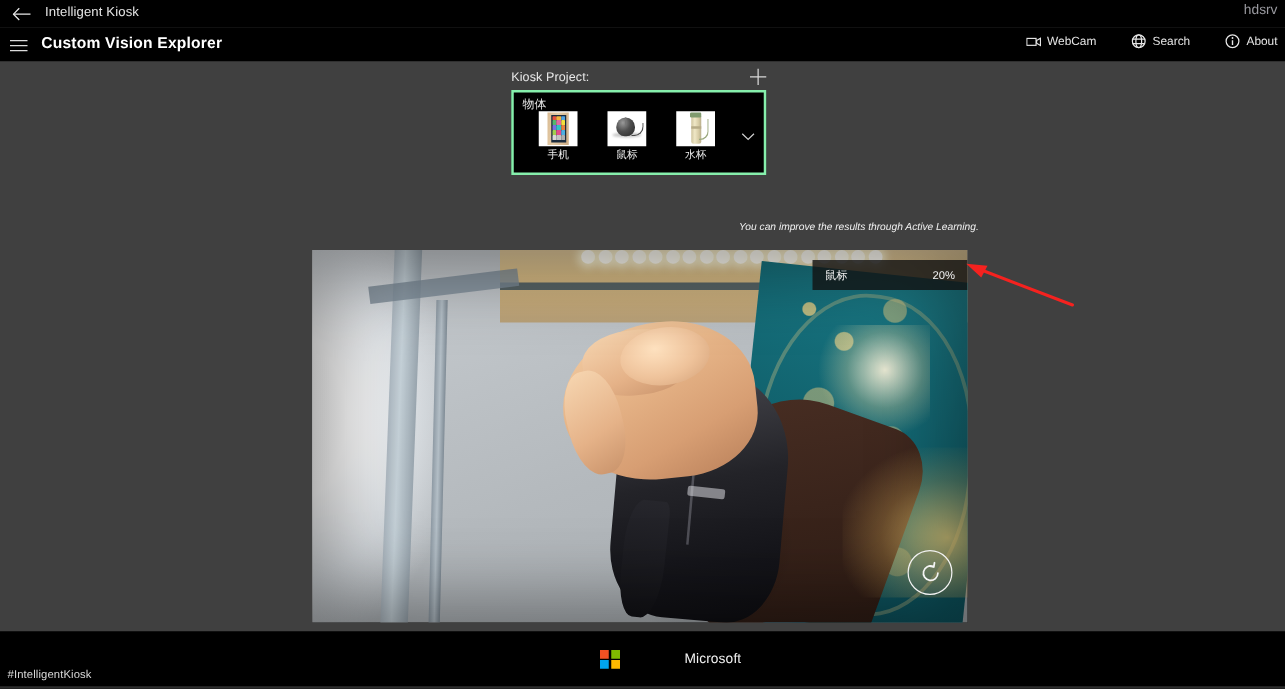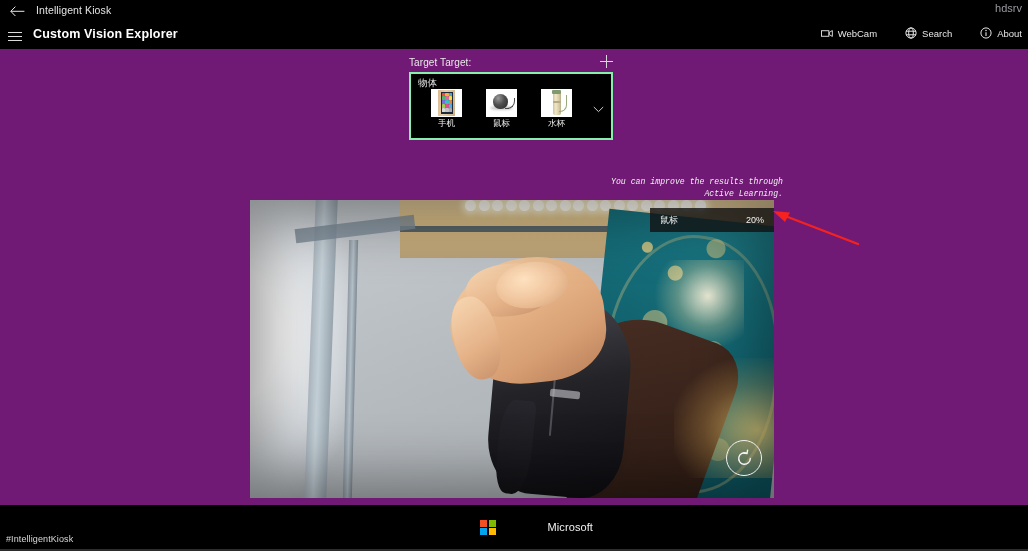--- a/index.html
+++ b/index.html
@@ -2,21 +2,21 @@
 <html><head>
 <meta charset="utf-8">
 <style>
   html,body{margin:0;padding:0;background:#000;}
   body{
     width:1028px;height:551px;overflow:hidden;position:relative;
     font-family:"Liberation Sans","DejaVu Sans",sans-serif;
     color:#fff;
     -webkit-font-smoothing:antialiased;
   }
-  .app{position:absolute;inset:0;background:#701a75;}
+  .app{position:absolute;inset:0;background:#404040;}
 
   
   .titlebar{position:absolute;left:0;top:0;width:1028px;height:22px;background:#000;}
   .back-arrow{position:absolute;left:8px;top:3px;width:18px;height:16px;display:flex;align-items:center;justify-content:center;color:#e8e8e8;font-size:12px;line-height:1;}
   .app-title{position:absolute;left:36px;top:4px;font-size:10.5px;color:#e4e4e4;letter-spacing:.1px;white-space:nowrap;}
 
   
   .cmdbar{position:absolute;left:0;top:22px;width:1028px;height:27px;background:#000;}
   .hamburger{position:absolute;left:5px;top:5px;width:20px;height:18px;display:flex;flex-direction:column;justify-content:center;gap:3px;padding:0 3px;box-sizing:border-box;}
   .hamburger i{display:block;height:1px;background:#dcdcdc;width:100%;}
@@ -54,21 +54,21 @@
   .ms-body{position:absolute;left:7px;top:5px;width:15px;height:15px;background:radial-gradient(ellipse at 35% 28%,#9a9a9a 0%,#4e4e4e 45%,#262626 100%);border-radius:50% 50% 46% 46%;}
   .ms-cord{position:absolute;left:19px;top:9px;width:9px;height:10px;border-right:1.2px solid #4a4a4a;border-bottom:1.2px solid #4a4a4a;border-radius:0 0 8px 0;}
   .ms-btn{position:absolute;left:14.2px;top:5px;width:1px;height:6px;background:#777;}
   
   .cp-body{position:absolute;left:11.5px;top:3px;width:8px;height:23px;background:linear-gradient(90deg,#cfc49e 0%,#efe7c6 35%,#d6cba4 75%,#b8ae8b 100%);border-radius:1.5px 1.5px 2px 2px;}
   .cp-lid{position:absolute;left:11px;top:1px;width:9px;height:4px;background:#7f9a6e;border-radius:1px;}
   .cp-band{position:absolute;left:11.5px;top:12px;width:8px;height:2px;background:#b6ab86;}
   .cp-strap{position:absolute;left:18px;top:6px;width:7px;height:16px;border-right:1.2px solid #9aa87e;border-bottom:1.2px solid #9aa87e;border-radius:0 0 7px 0;}
 
   
-  .hint{position:absolute;left:583px;top:176px;width:200px;text-align:right;font-style:italic;font-size:8.2px;line-height:1.42;color:#f0f0f0;font-family:Liberation Mono, monospace;}
+  .hint{position:absolute;left:583px;top:176px;width:200px;text-align:right;font-style:italic;font-size:8.2px;line-height:1.42;color:#f0f0f0;}
 
   
   .cam{position:absolute;left:250px;top:200px;width:524px;height:298px;overflow:hidden;background:#2b2b2b;}
   .cam-scene{position:absolute;inset:0;}
 
   
   .wall{position:absolute;left:0;top:0;width:100%;height:100%;
     background:linear-gradient(160deg,#c9cdd1 0%,#bdc2c6 30%,#b4b9bd 55%,#a9aeb2 100%);}
   
   .ceil{position:absolute;left:150px;top:0;width:374px;height:58px;
@@ -223,21 +223,21 @@
             <path d="M6 5.2 V9" stroke="#e6e6e6" stroke-width="1.1"></path>
           </svg>
         </span>
         <span>About</span>
       </div>
 
     </div>
   </div>
 
   <div class="target-wrap">
-    <div class="target-label">Target Target:</div>
+    <div class="target-label">Kiosk Project:</div>
     <div class="plus-btn">
       <svg width="15" height="15" viewBox="0 0 15 15" aria-hidden="true">
         <path d="M7.5 1 V14 M1 7.5 H14" stroke="#d8d8d8" stroke-width="1"></path>
       </svg>
     </div>
 
     <div class="proj-box">
       <div class="proj-name">物体</div>
 
       <div class="thumbs">

